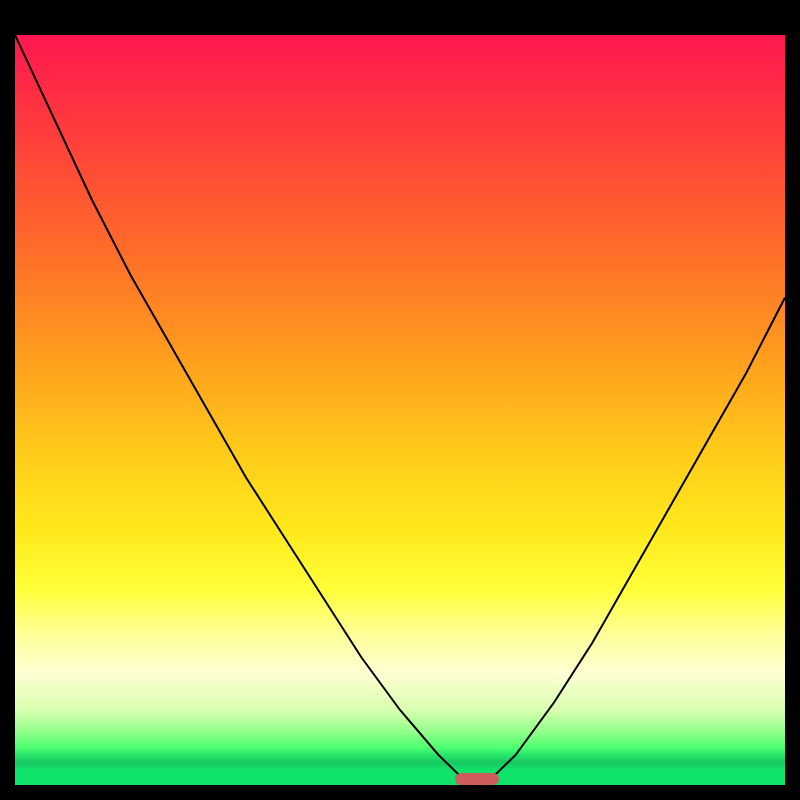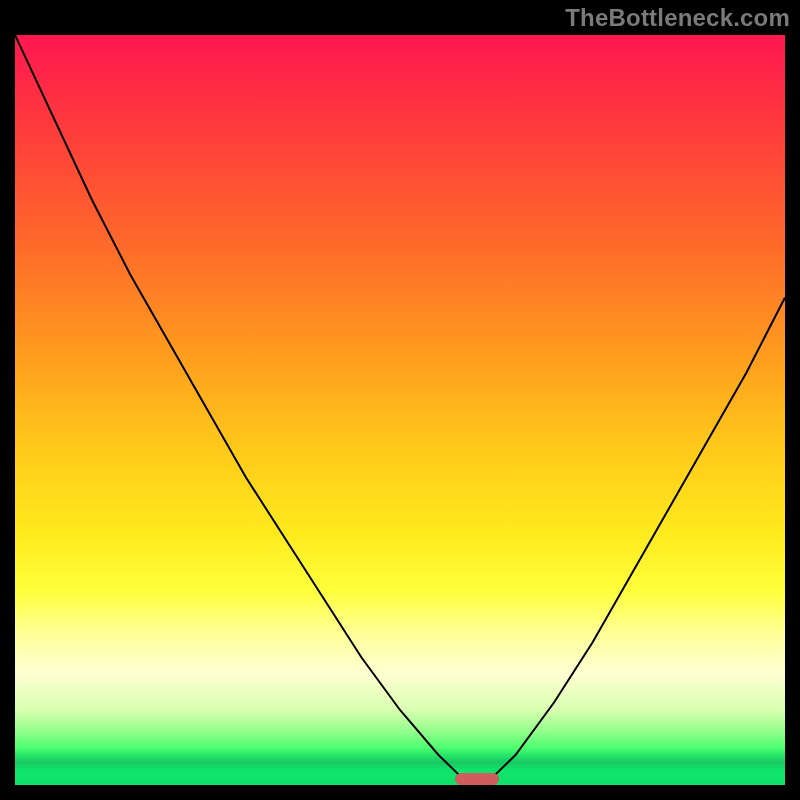--- a/index.html
+++ b/index.html
@@ -78,21 +78,20 @@
     background: #cf5d5d;
     border-radius: 6px;
     z-index: 6;
   }
 </style>
 </head>
 <body>
 
 <div class="container">
 
-  <div class="watermark">TheBottleneck.com</div>
 
   <div class="plot-bg"></div>
 
   <svg class="curve" viewBox="0 0 770 750" preserveAspectRatio="none">
     <path id="curve-path" d="M0.0 0.0 L38.5 82.5 L77.0 165.0 L115.5 240.0 L154.0 307.5 L192.5 375.0 L231.0 442.5 L269.5 502.5 L308.0 562.5 L346.5 622.5 L385.0 675.0 L423.5 720.0 L446.6 742.5 L462.0 750.0 L477.4 742.5 L500.5 720.0 L539.0 667.5 L577.5 607.5 L616.0 540.0 L654.5 472.5 L693.0 405.0 L731.5 337.5 L770.0 262.5"></path>
   </svg>
 
   <div class="marker" style="background: rgb(207, 93, 93);"></div>
 
 </div>

